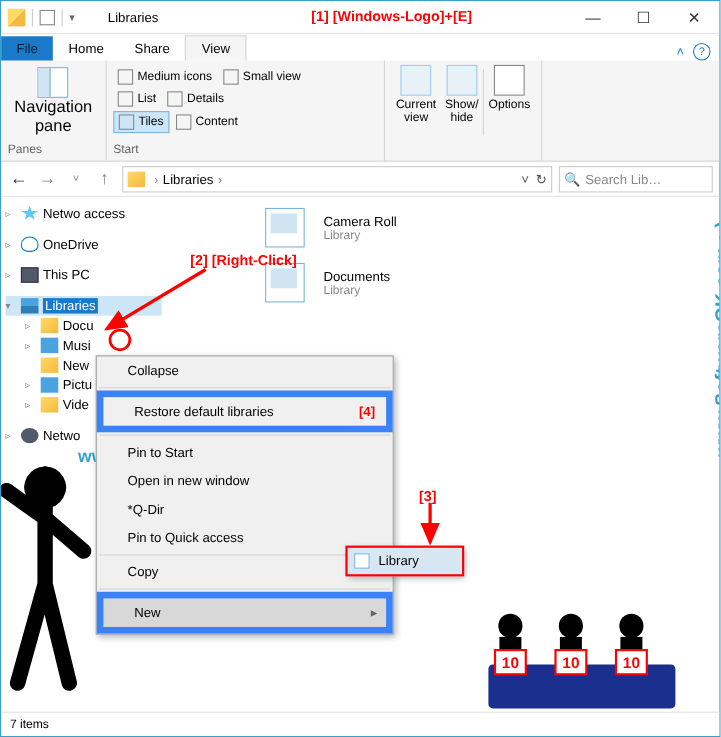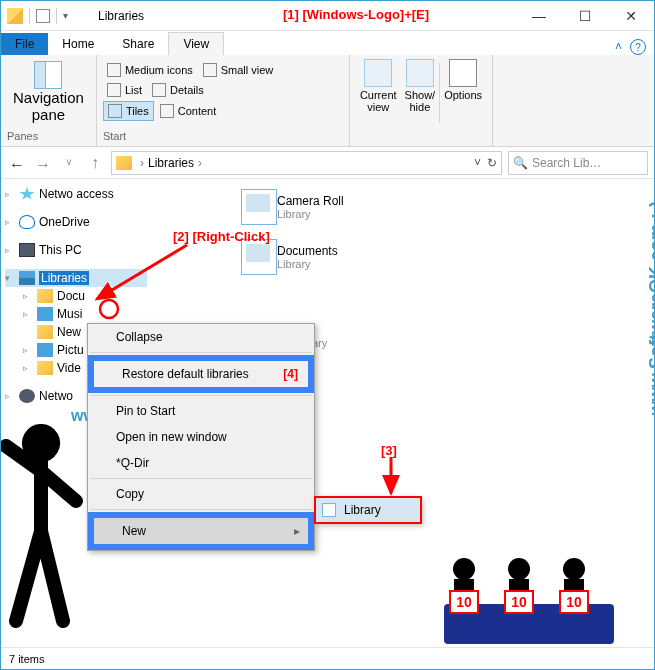--- a/index.html
+++ b/index.html
@@ -53,26 +53,26 @@
     .ti-star { background: #64c8ef; clip-path: polygon(50% 0,61% 35%,98% 35%,68% 57%,79% 91%,50% 70%,21% 91%,32% 57%,2% 35%,39% 35%); }
     .ti-cloud { background: #fff; border: 1px solid #0078d7; border-radius: 50% 50% 40% 40%; }
     .ti-pc { background: #505a6b; border: 1px solid #333; }
     .ti-lib { background: linear-gradient(180deg,#4aa3df 50%,#2e7db3 50%); }
     .ti-folder { background: linear-gradient(135deg,#ffd966,#f4b942); }
     .ti-net { background: #505a6b; border-radius: 50%; }
     .tree-item.sel { background: #cde6f7; }
     .tree-sub { padding-left: 18px; }
     
     .content { flex: 1; padding: 10px; font-size: 12px; position: relative; }
-    .lib-item { display: flex; align-items: center; gap: 0; margin-bottom: 14px; }
+    .lib-item { display: flex; align-items: center; gap: 17px; margin-bottom: 14px; }
     .lib-icon { width: 36px; height: 36px; border: 1px solid #7ab6d9; background: #fff; position: relative; }
     .lib-icon-inner { position: absolute; left: 4px; top: 4px; width: 24px; height: 18px; background: #cfe5f1; }
     .lib-sub { color: #888; font-size: 11px; }
     
-    .context-menu { position: absolute; left: 86px; top: 322px; width: 228px; background: #f0f0f0; border: 1px solid #a0a0a0; box-shadow: 2px 2px 6px rgba(0,0,0,.3); font-size: 12px; z-index: 20; }
+    .context-menu { position: absolute; left: 86px; top: 322px; width: 271px; background: #f0f0f0; border: 1px solid #a0a0a0; box-shadow: 2px 2px 6px rgba(0,0,0,.3); font-size: 12px; z-index: 20; }
     .cm-item { padding: 6px 28px; position: relative; }
     .cm-sep { height: 1px; background: #d4d4d4; margin: 2px 2px; }
     .cm-sub-arrow { position: absolute; right: 8px; top: 6px; color: #666; }
     .cm-new { background: #d8d8d8; }
     
     .submenu { position: absolute; left: 314px; top: 496px; width: 106px; background: #f0f0f0; border: 1px solid #a0a0a0; box-shadow: 2px 2px 6px rgba(0,0,0,.3); font-size: 12px; z-index: 20; }
     .sm-item { padding: 5px 8px 5px 28px; background: #d8e6f2; position: relative; border: 2px solid #f00; margin: -2px; }
     .sm-icon { position: absolute; left: 6px; top: 5px; width: 14px; height: 14px; background: #fff; border: 1px solid #7ab6d9; }
     
     .red-box-4 { border: 6px solid #3b82f6; }
@@ -305,20 +305,21 @@
   <div class="cm-item">Collapse</div>
   <div class="cm-sep"></div>
   <div class="cm-item red-box-4" style="position:relative">
     <span>Restore default libraries</span>
     <span class="anno-4">[4]</span>
   </div>
   <div class="cm-sep"></div>
   <div class="cm-item">Pin to Start</div>
   <div class="cm-item">Open in new window</div>
   <div class="cm-item">*Q-Dir</div>
+  <div class="cm-item">Pin to Quick access</div>
   <div class="cm-sep"></div>
   <div class="cm-item">Copy</div>
   <div class="cm-sep"></div>
   <div class="cm-item cm-new red-box-4">
     <span>New</span>
     <span class="cm-sub-arrow">▸</span>
   </div>
 </div>
 
 <div class="submenu">

